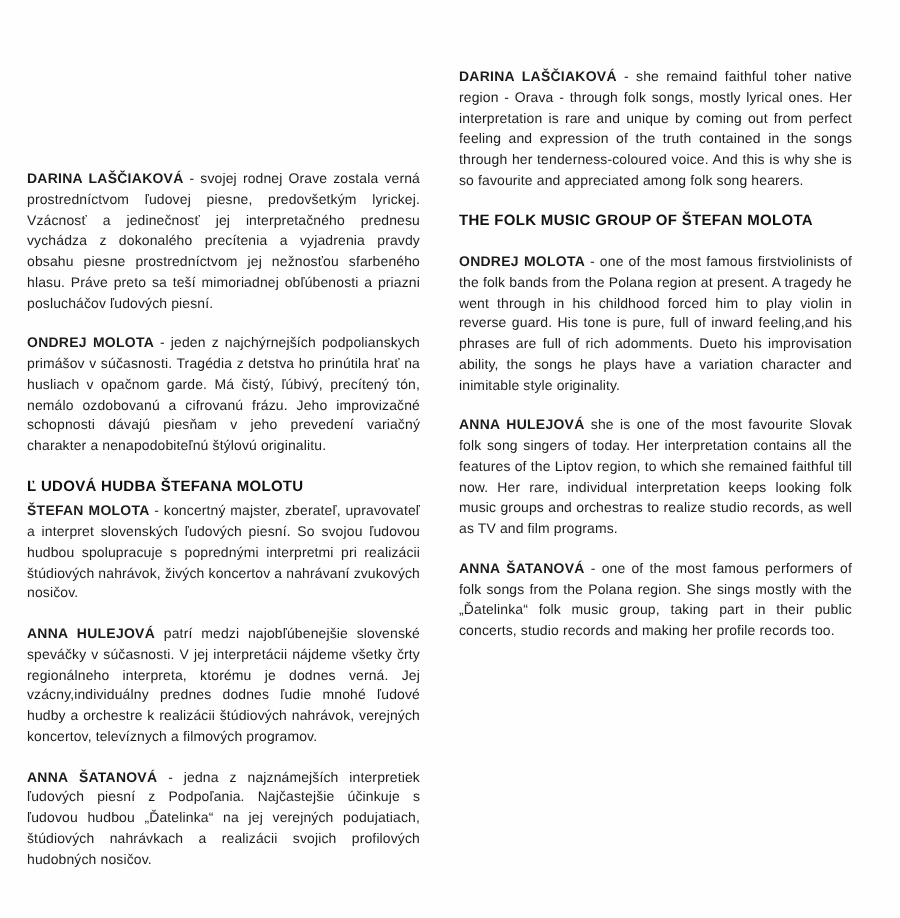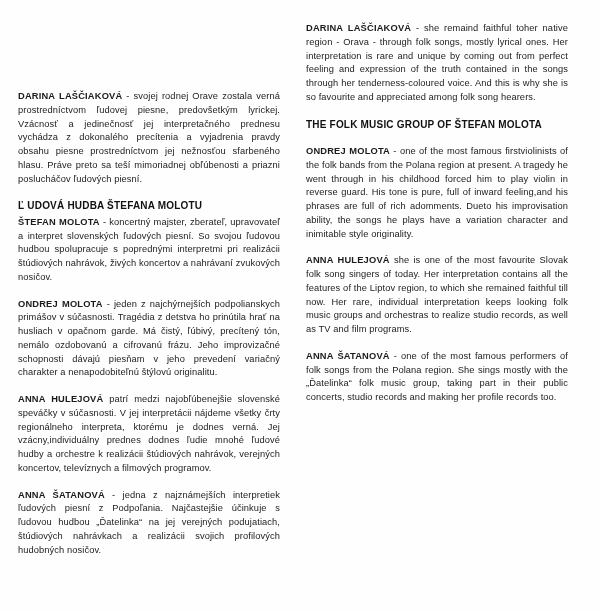--- a/index.html
+++ b/index.html
@@ -23,20 +23,21 @@
     background: #fefefe;
   }
   .columns {
     display: flex;
     gap: 26px;
     align-items: flex-start;
   }
   .col {
     width: 262px;
     box-sizing: border-box;
+    margin-top: 23px;
   }
   .col.left {
     padding-top: 68px;
   }
   .col.right {
     padding-top: 0px;
   }
   .block {
     margin-bottom: 13px;
   }
@@ -70,26 +71,26 @@
 <div class="page">
   <div class="columns">
 
     <div class="col left">
 
       <div class="block">
         <p class="body"><span class="name">DARINA LAŠČIAKOVÁ</span><span> - svojej rodnej Orave zostala verná prostredníctvom ľudovej piesne, predovšetkým lyrickej. Vzácnosť a jedinečnosť jej interpretačného prednesu vychádza z dokonalého precítenia a vyjadrenia pravdy obsahu piesne prostredníctvom jej nežnosťou sfarbeného hlasu. Práve preto sa teší mimoriadnej obľúbenosti a priazni poslucháčov ľudových piesní.</span></p>
       </div>
 
       <div class="block">
-        <p class="heading two-line">Ľ UDOVÁ HUDBA ŠTEFANA MOLOTU</p>
-        <p class="body"><span class="name">ŠTEFAN MOLOTA</span><span> - koncertný majster, zberateľ, upravovateľ a interpret slovenských ľudových piesní. So svojou ľudovou hudbou spolupracuje s poprednými interpretmi pri realizácii štúdiových nahrávok, živých koncertov a nahrávaní zvukových nosičov.</span></p>
+        <p class="body"><span class="name">ONDREJ MOLOTA</span><span> - jeden z najchýrnejších podpolianskych primášov v súčasnosti. Tragédia z detstva ho prinútila hrať na husliach v opačnom garde. Má čistý, ľúbivý, precítený tón, nemálo ozdobovanú a cifrovanú frázu. Jeho improvizačné schopnosti dávajú piesňam v jeho prevedení variačný charakter a nenapodobiteľnú štýlovú originalitu.</span></p>
       </div>
 
       <div class="block">
-        <p class="body"><span class="name">ONDREJ MOLOTA</span><span> - jeden z najchýrnejších podpolianskych primášov v súčasnosti. Tragédia z detstva ho prinútila hrať na husliach v opačnom garde. Má čistý, ľúbivý, precítený tón, nemálo ozdobovanú a cifrovanú frázu. Jeho improvizačné schopnosti dávajú piesňam v jeho prevedení variačný charakter a nenapodobiteľnú štýlovú originalitu.</span></p>
+        <p class="heading two-line">Ľ UDOVÁ HUDBA ŠTEFANA MOLOTU</p>
+        <p class="body"><span class="name">ŠTEFAN MOLOTA</span><span> - koncertný majster, zberateľ, upravovateľ a interpret slovenských ľudových piesní. So svojou ľudovou hudbou spolupracuje s poprednými interpretmi pri realizácii štúdiových nahrávok, živých koncertov a nahrávaní zvukových nosičov.</span></p>
       </div>
 
       <div class="block">
         <p class="body"><span class="name">ANNA HULEJOVÁ</span><span> patrí medzi najobľúbenejšie slovenské speváčky v súčasnosti. V jej interpretácii nájdeme všetky črty regionálneho interpreta, ktorému je dodnes verná. Jej vzácny,individuálny prednes dodnes ľudie mnohé ľudové hudby a orchestre k realizácii štúdiových nahrávok, verejných koncertov, televíznych a filmových programov.</span></p>
       </div>
 
       <div class="block">
         <p class="body"><span class="name">ANNA ŠATANOVÁ</span><span> - jedna z najznámejších interpretiek ľudových piesní z Podpoľania. Najčastejšie účinkuje s ľudovou hudbou „Ďatelinka“ na jej verejných podujatiach, štúdiových nahrávkach a realizácii svojich profilových hudobných nosičov.</span></p>
       </div>
 

